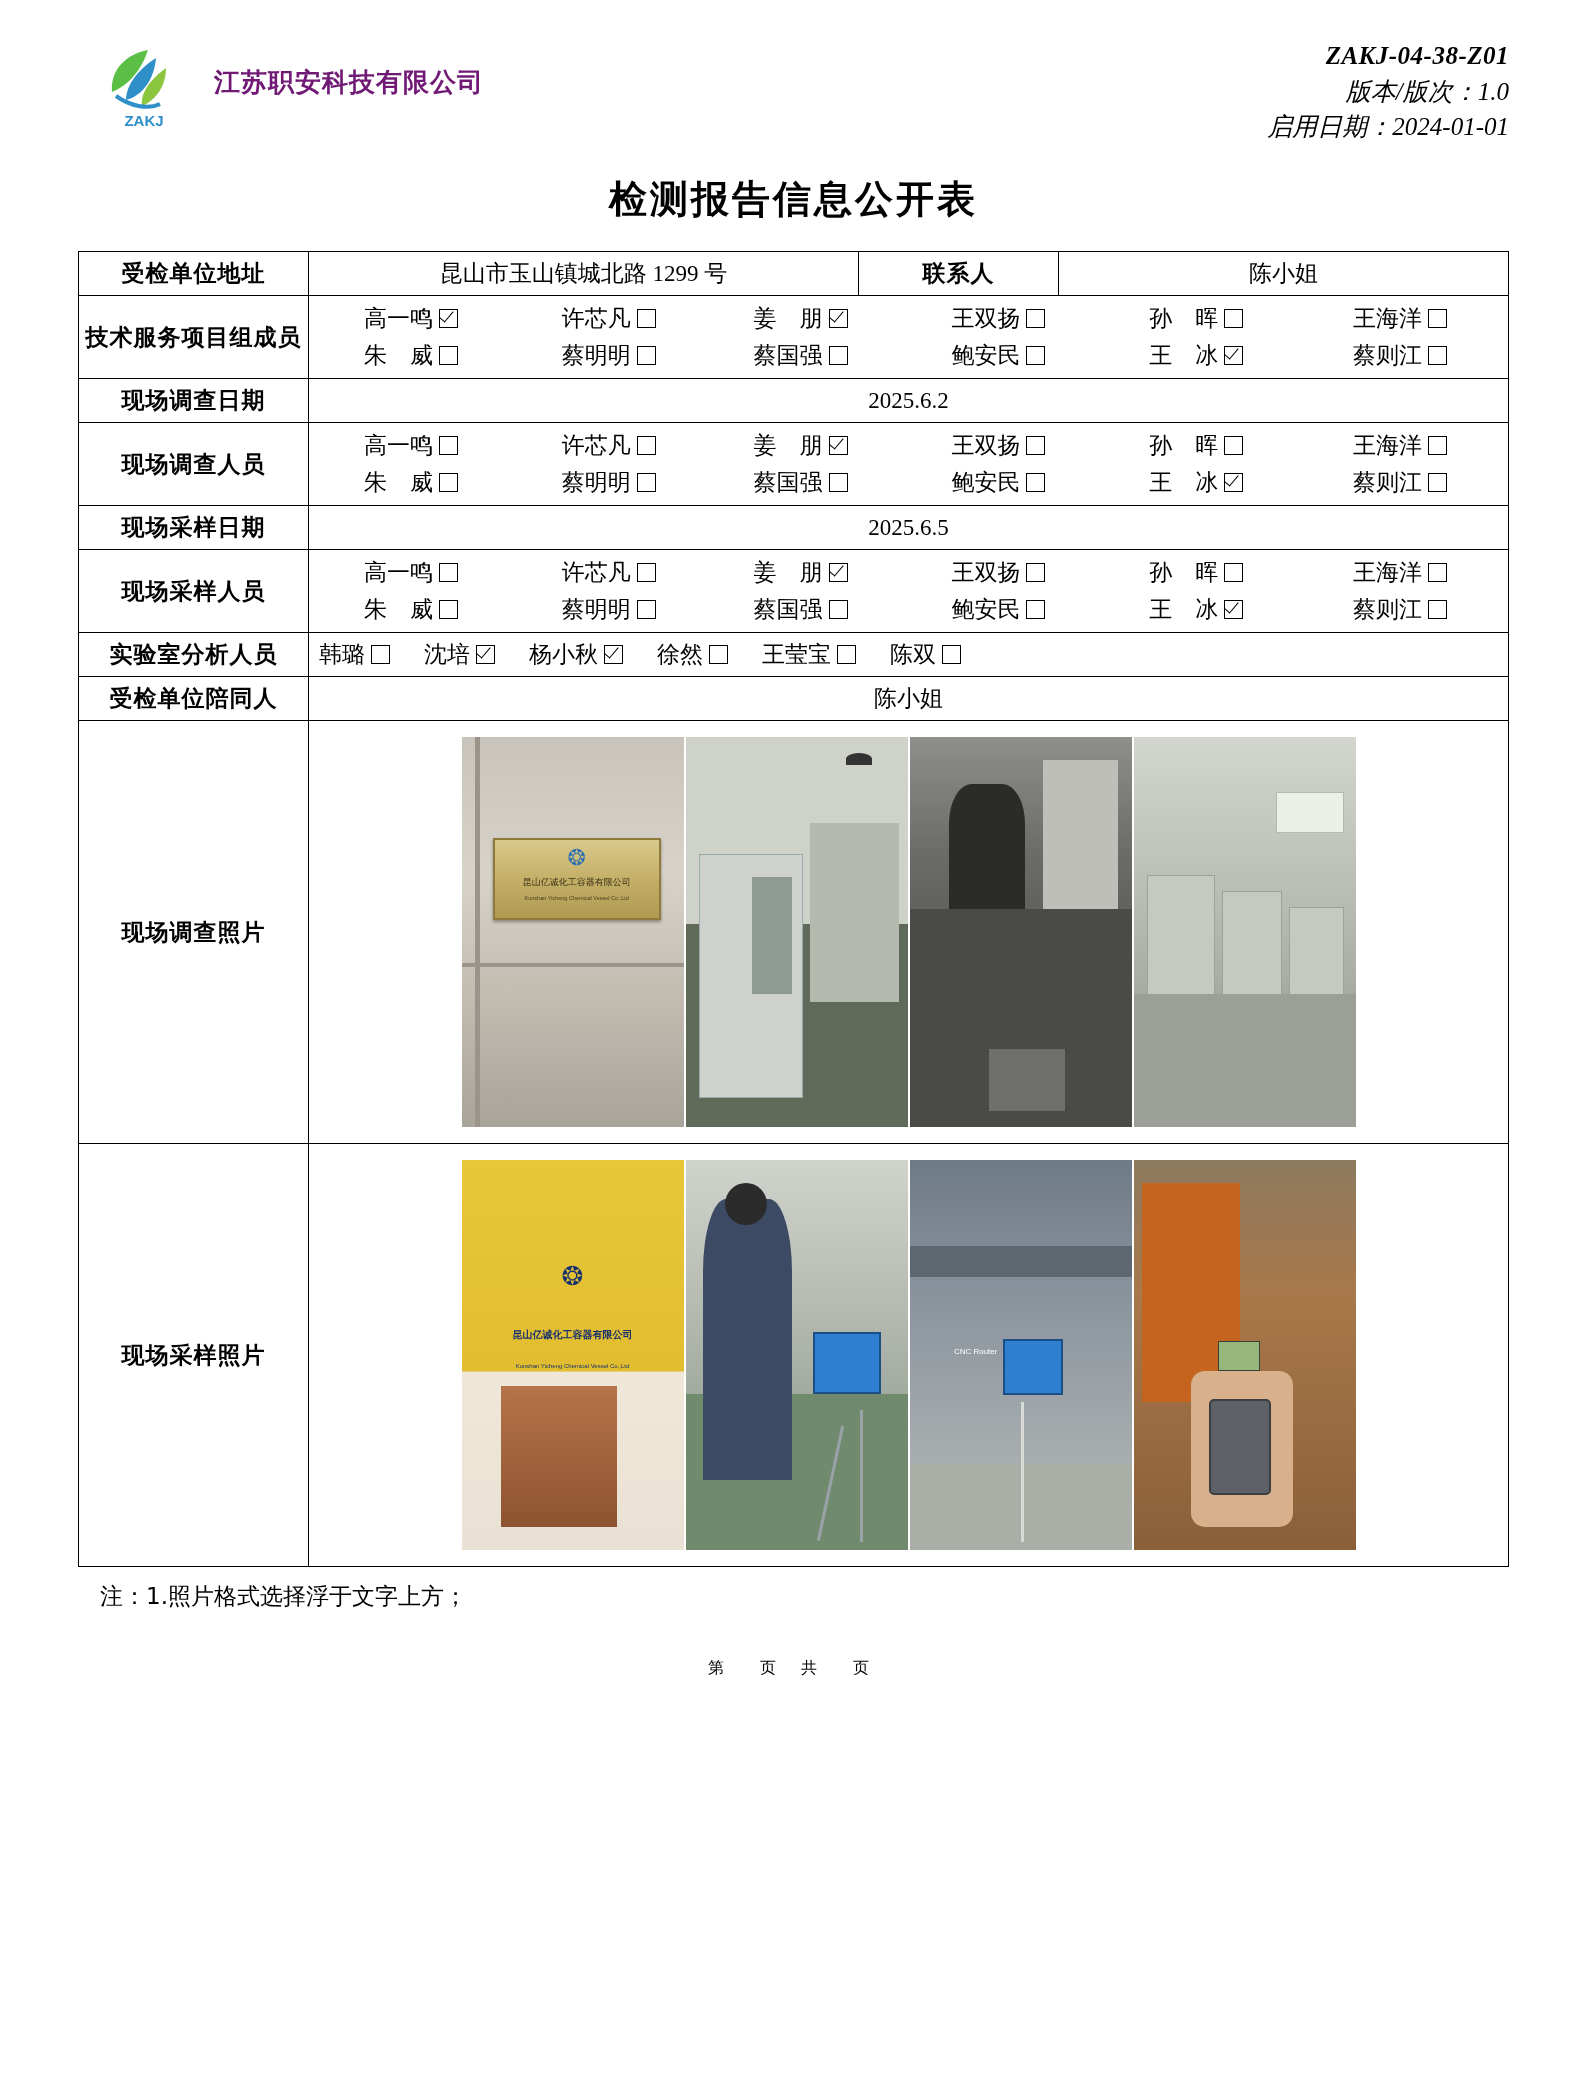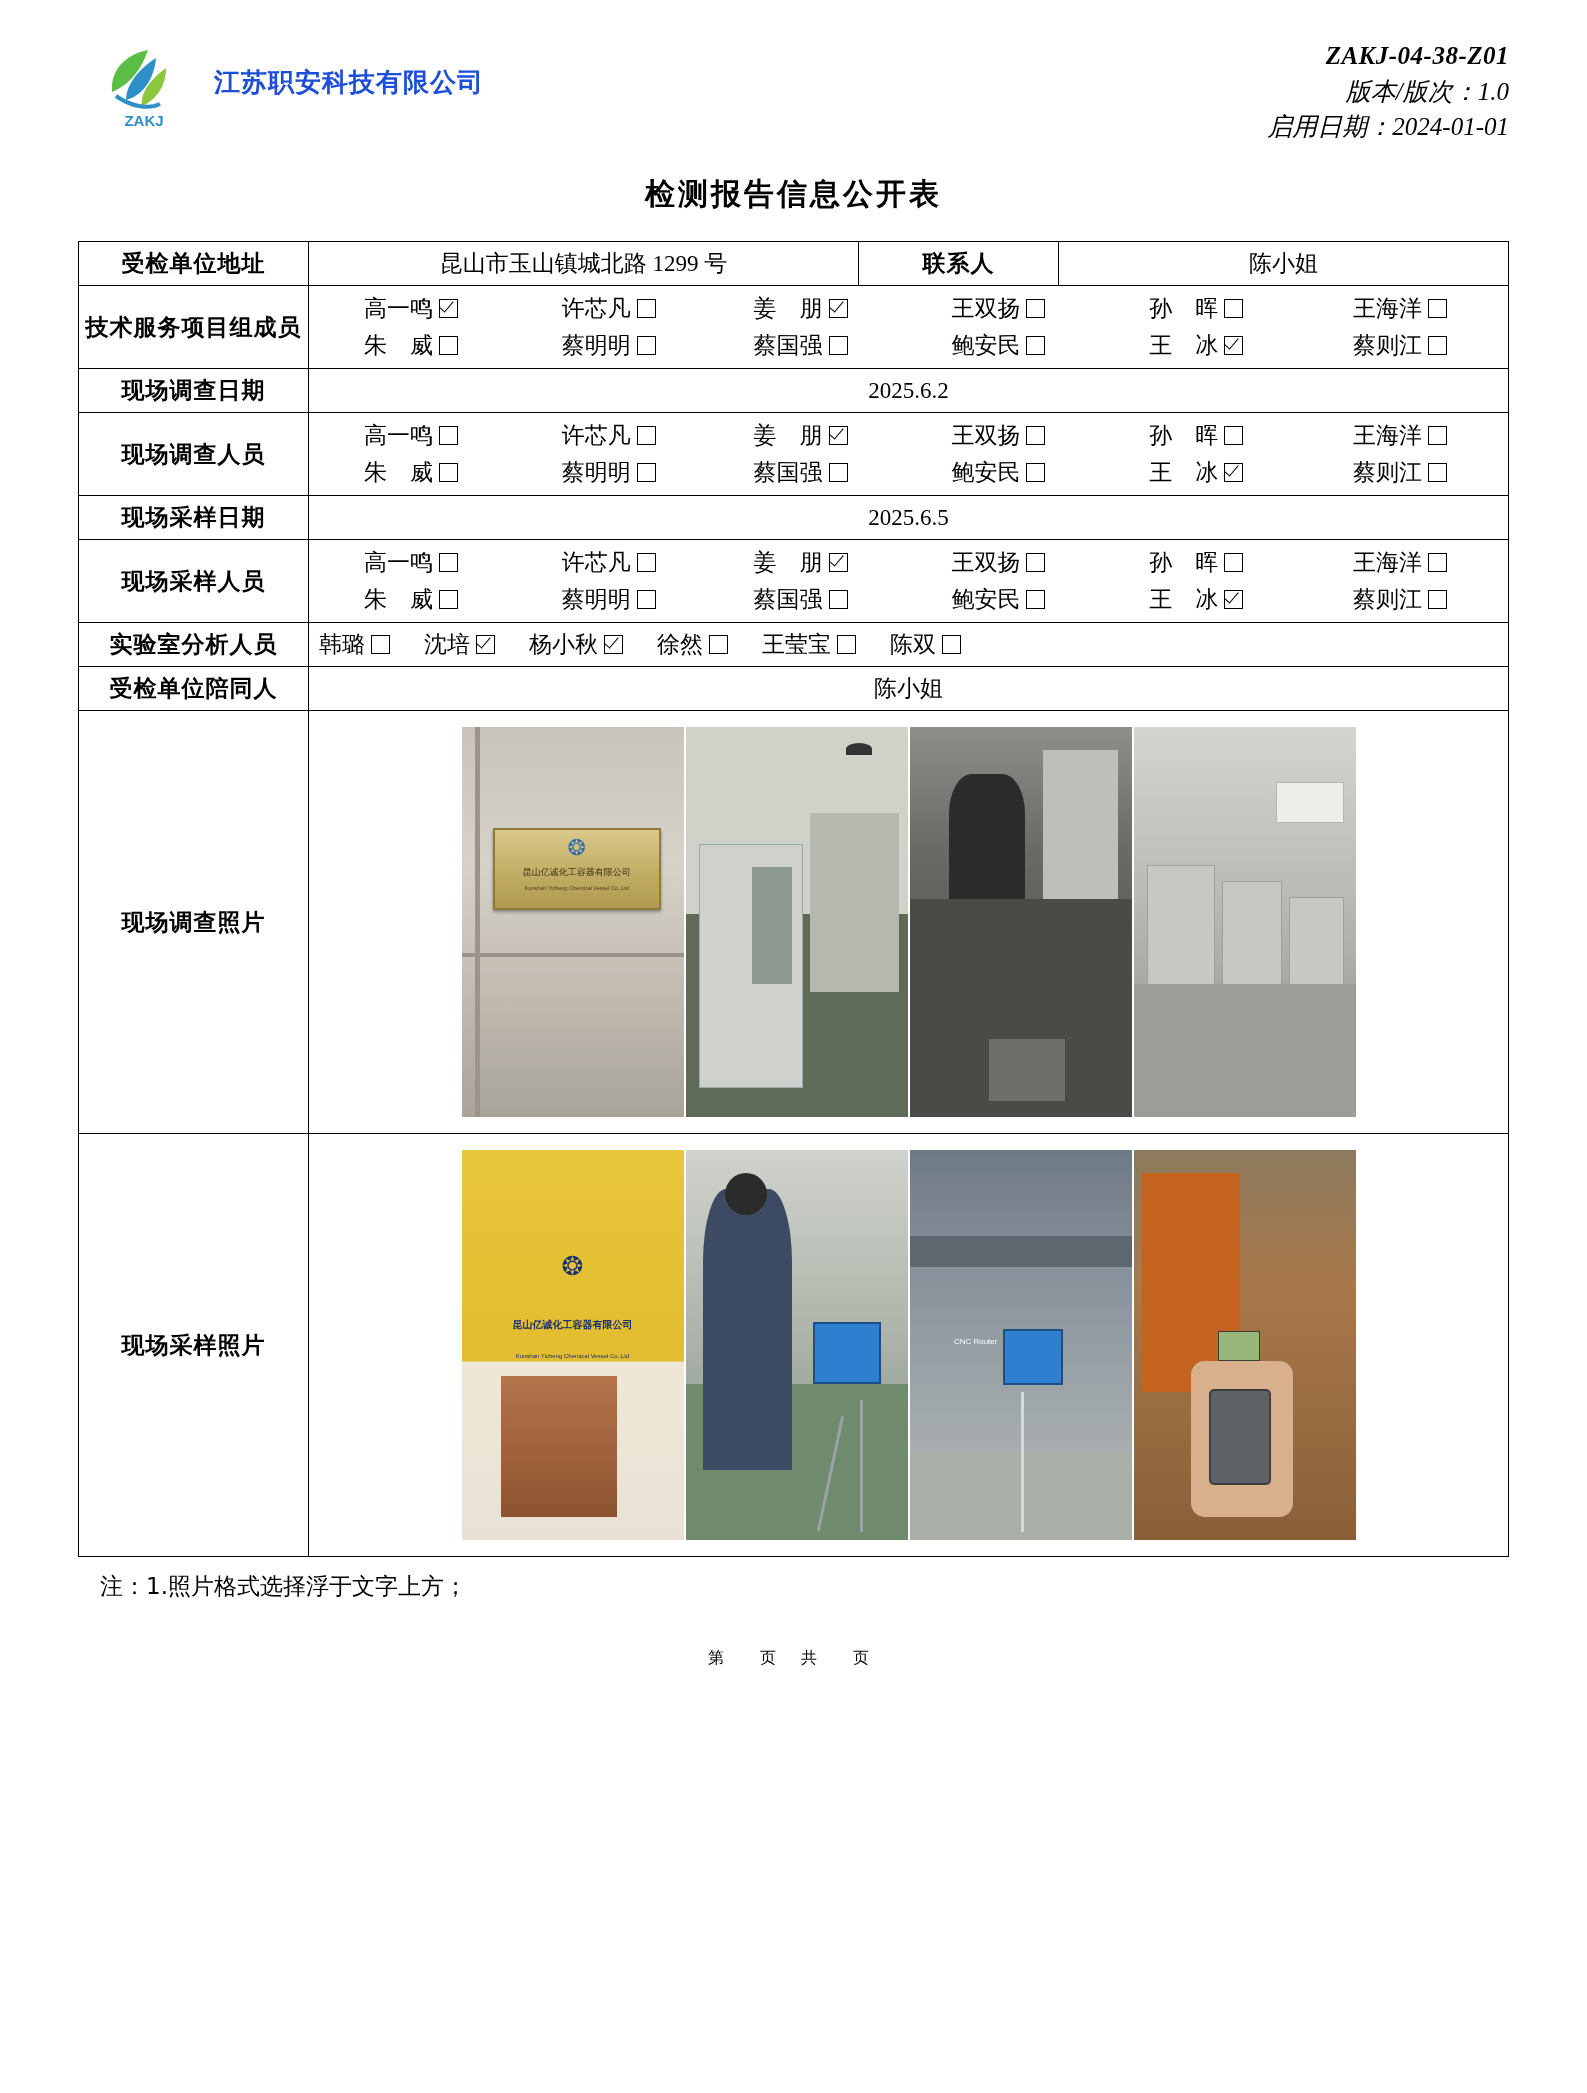--- a/index.html
+++ b/index.html
@@ -39,42 +39,42 @@
     width: 96px;
     height: 96px;
     position: relative;
     flex: 0 0 auto;
   }
   .logo svg { display: block; }
   .brand-name {
     font-family: "DejaVu Sans", "Liberation Sans", sans-serif;
     font-size: 26px;
     font-weight: bold;
-    color: #1d4ed8;
+    color: #701a75;
     letter-spacing: 1px;
     white-space: nowrap;
   }
   .doc-meta {
     text-align: right;
     font-size: 25px;
     line-height: 1.42;
     padding-top: 4px;
     font-family: "Liberation Serif", serif;
     font-style: italic;
   }
   .doc-meta div { white-space: nowrap; }
   .doc-meta .code {
     font-weight: bold;
     letter-spacing: 0.5px;
   }
 
   
   .title {
     text-align: center;
-    font-size: 30px;
+    font-size: 38px;
     font-weight: bold;
     letter-spacing: 3px;
     margin: 22px 0 26px 0;
     font-family: "DejaVu Sans", "Liberation Sans", sans-serif;
   }
 
   
   table.main {
     border-collapse: collapse;
     width: 100%;

